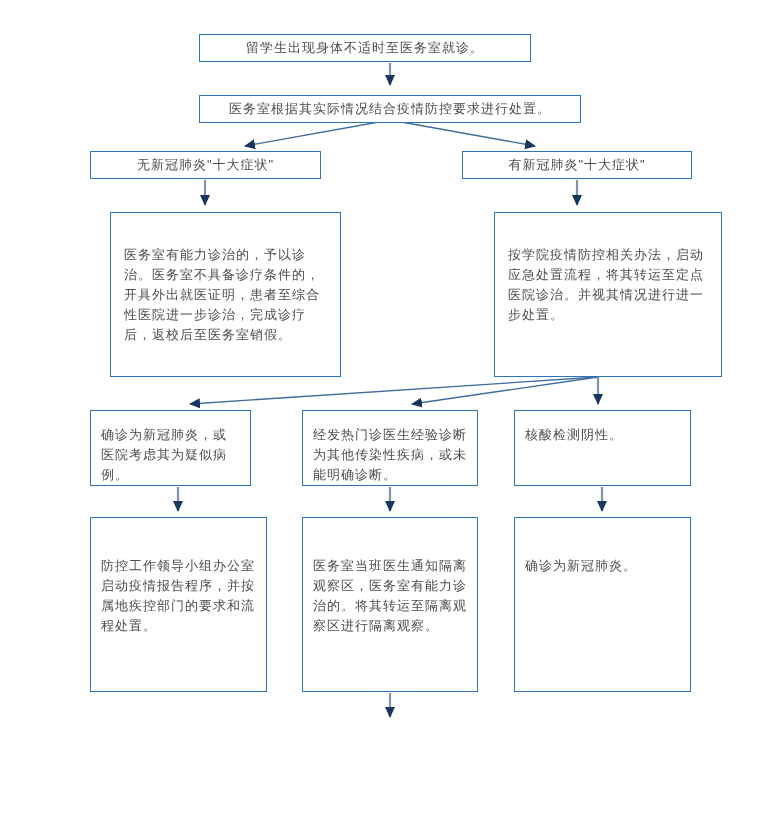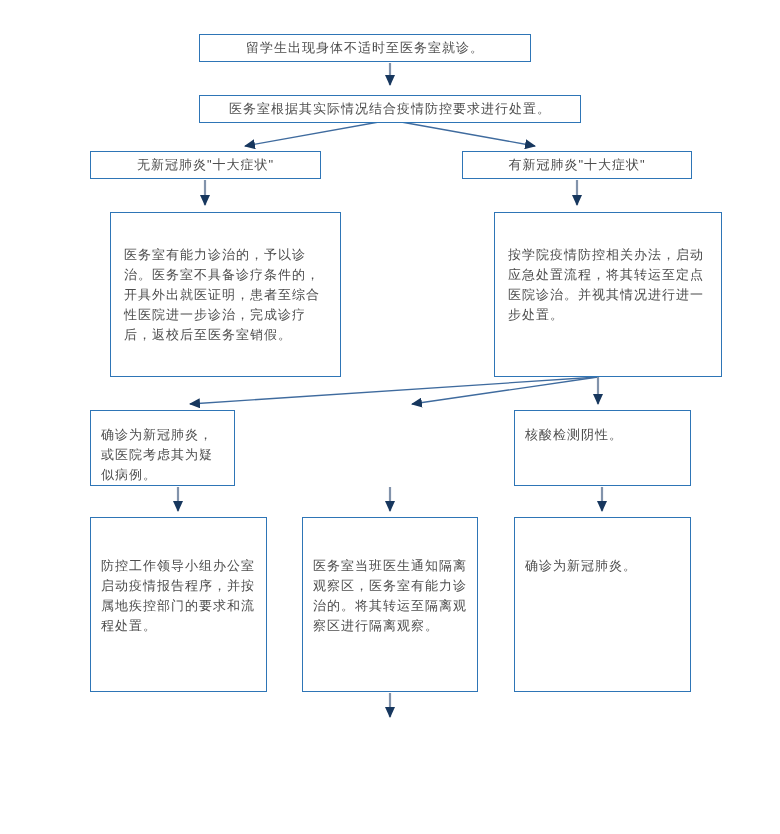--- a/index.html
+++ b/index.html
@@ -24,21 +24,21 @@
   
   .b1{left:199px;top:34px;width:332px;height:28px;}
   .b2{left:199px;top:95px;width:382px;height:28px;}
   
   .branchL{left:90px;top:151px;width:231px;height:28px;}
   .branchR{left:462px;top:151px;width:230px;height:28px;}
   
   .bigL{left:90px;top:212px;width:231px;height:165px;padding:32px 13px 0 13px;margin-left:20px;}
   .bigR{left:462px;top:212px;width:228px;height:165px;padding:32px 13px 0 13px;margin-left:32px;}
   
-  .mA{left:90px;top:410px;width:145px;height:76px;padding:14px 10px 0 10px;}
+  .mA{left:90px;top:410px;width:161px;height:76px;padding:14px 10px 0 10px;}
   .mB{left:302px;top:410px;width:176px;height:76px;padding:14px 10px 0 10px;}
   .mC{left:514px;top:410px;width:177px;height:76px;padding:14px 10px 1px 10px;}
   
   .bD{left:90px;top:517px;width:177px;height:175px;padding:38px 10px 0 10px;}
   .bE{left:302px;top:517px;width:176px;height:175px;padding:38px 10px 0 10px;}
   .bF{left:514px;top:517px;width:177px;height:175px;padding:38px 10px 0 10px;}
   
   .bFinal{left:197px;top:723px;width:387px;height:81px;padding:22px 10px 0 12px;
           line-height:22px;letter-spacing:0.5px;}
   .arrows{position:absolute;left:0;top:0;width:780px;height:834px;}
@@ -78,20 +78,21 @@
   <div class="node branchL center">无新冠肺炎"十大症状"</div>
 
   <div class="node branchR center">有新冠肺炎"十大症状"</div>
 
   <div class="node bigL">医务室有能力诊治的，予以诊治。医务室不具备诊疗条件的，开具外出就医证明，患者至综合性医院进一步诊治，完成诊疗后，返校后至医务室销假。</div>
 
   <div class="node bigR">按学院疫情防控相关办法，启动应急处置流程，将其转运至定点医院诊治。并视其情况进行进一步处置。</div>
 
   <div class="node mA">确诊为新冠肺炎，或医院考虑其为疑似病例。</div>
 
+  <div class="node mB">经发热门诊医生经验诊断为其他传染性疾病，或未能明确诊断。</div>
 
   <div class="node mC">核酸检测阴性。</div>
 
   <div class="node bD">防控工作领导小组办公室启动疫情报告程序，并按属地疾控部门的要求和流程处置。</div>
 
   <div class="node bE">医务室当班医生通知隔离观察区，医务室有能力诊治的。将其转运至隔离观察区进行隔离观察。</div>
 
   <div class="node bF">确诊为新冠肺炎。</div>
 
 

